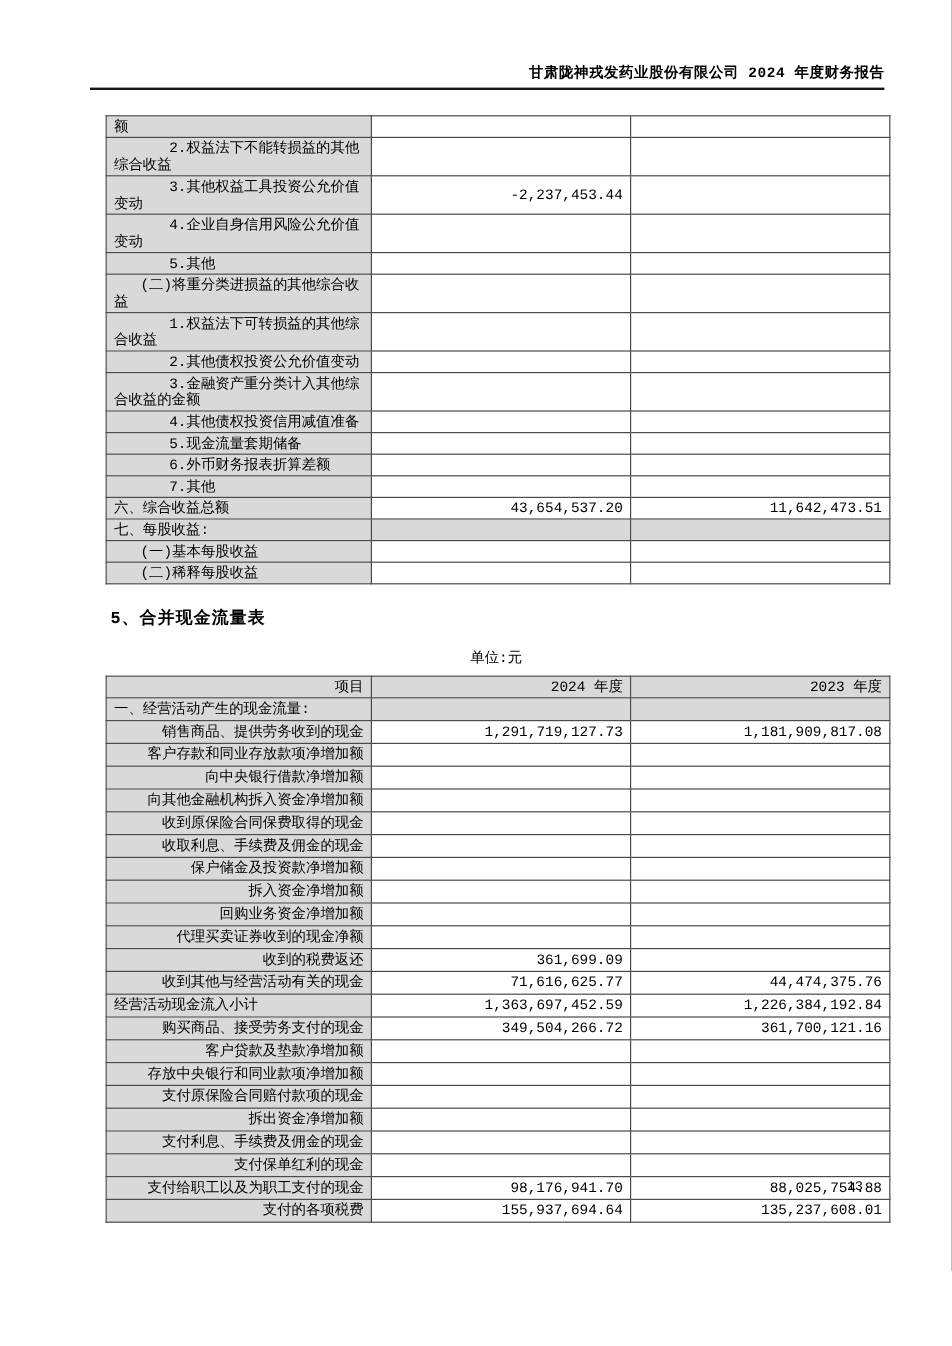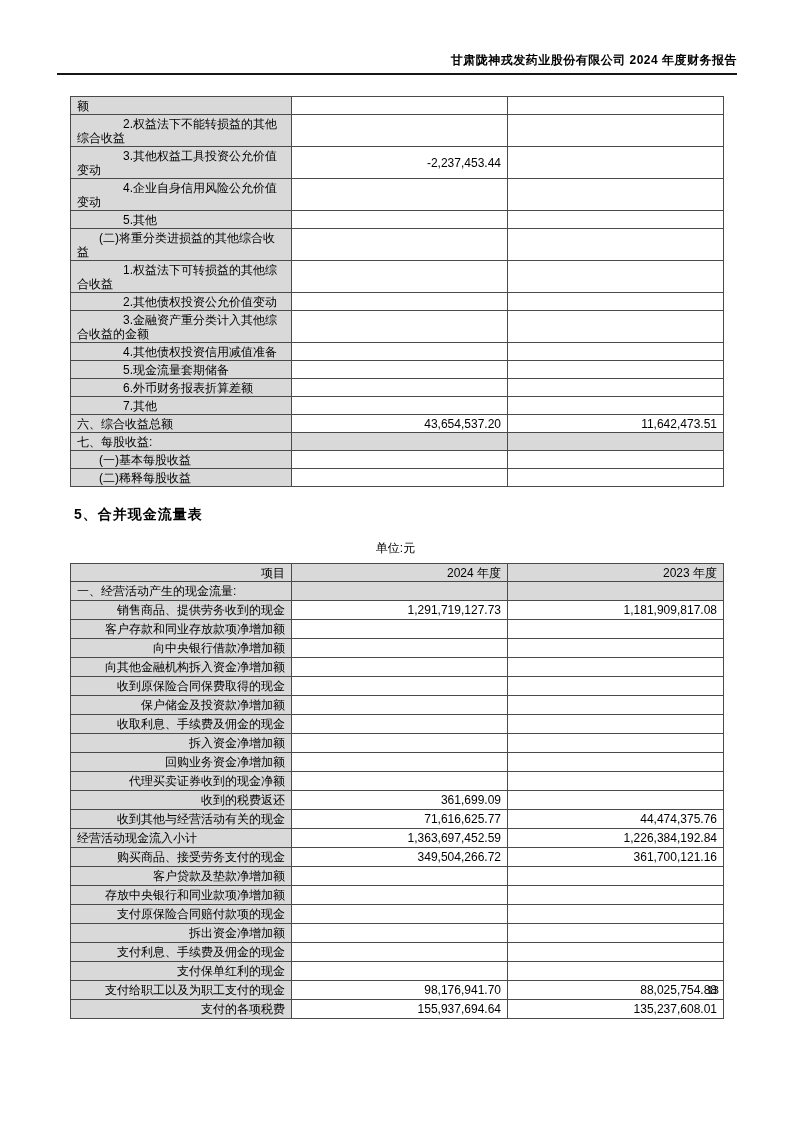--- a/index.html
+++ b/index.html
@@ -5,21 +5,22 @@
   :root{
     --shade:#d9d9d9;
     --border:#4a4a4a;
     --ink:#000000;
   }
   *{box-sizing:border-box;margin:0;padding:0;}
   html,body{background:#888;}
   .page{
     width:793px;height:1122px;position:relative;margin:0 auto;
     background:#ffffff;color:var(--ink);overflow:hidden;
-    font-family:Liberation Sans, sans-serif;
+    font-family:Liberation Mono, monospace;
+    padding-left:18px;
   }
   
   .doc-header{padding-top:52px;}
   .doc-title{
     text-align:right;margin-right:56px;font-size:12px;font-weight:bold;
     letter-spacing:0.5px;
   }
   .header-rule{margin:4px 56px 0 57px;border-top:2.5px solid #161616;}
 
   
@@ -202,26 +203,26 @@
           <td class="lbl ind-1">向其他金融机构拆入资金净增加额</td>
           <td class="val"></td>
           <td class="val"></td>
         </tr>
         <tr>
           <td class="lbl ind-1">收到原保险合同保费取得的现金</td>
           <td class="val"></td>
           <td class="val"></td>
         </tr>
         <tr>
+          <td class="lbl ind-1">收取利息、手续费及佣金的现金</td>
+          <td class="val"></td>
+          <td class="val"></td>
+        </tr>
+        <tr>
           <td class="lbl ind-1">保户储金及投资款净增加额</td>
-          <td class="val"></td>
-          <td class="val"></td>
-        </tr>
-        <tr>
-          <td class="lbl ind-1">收取利息、手续费及佣金的现金</td>
           <td class="val"></td>
           <td class="val"></td>
         </tr>
         <tr>
           <td class="lbl ind-1">拆入资金净增加额</td>
           <td class="val"></td>
           <td class="val"></td>
         </tr>
         <tr>
           <td class="lbl ind-1">回购业务资金净增加额</td>

